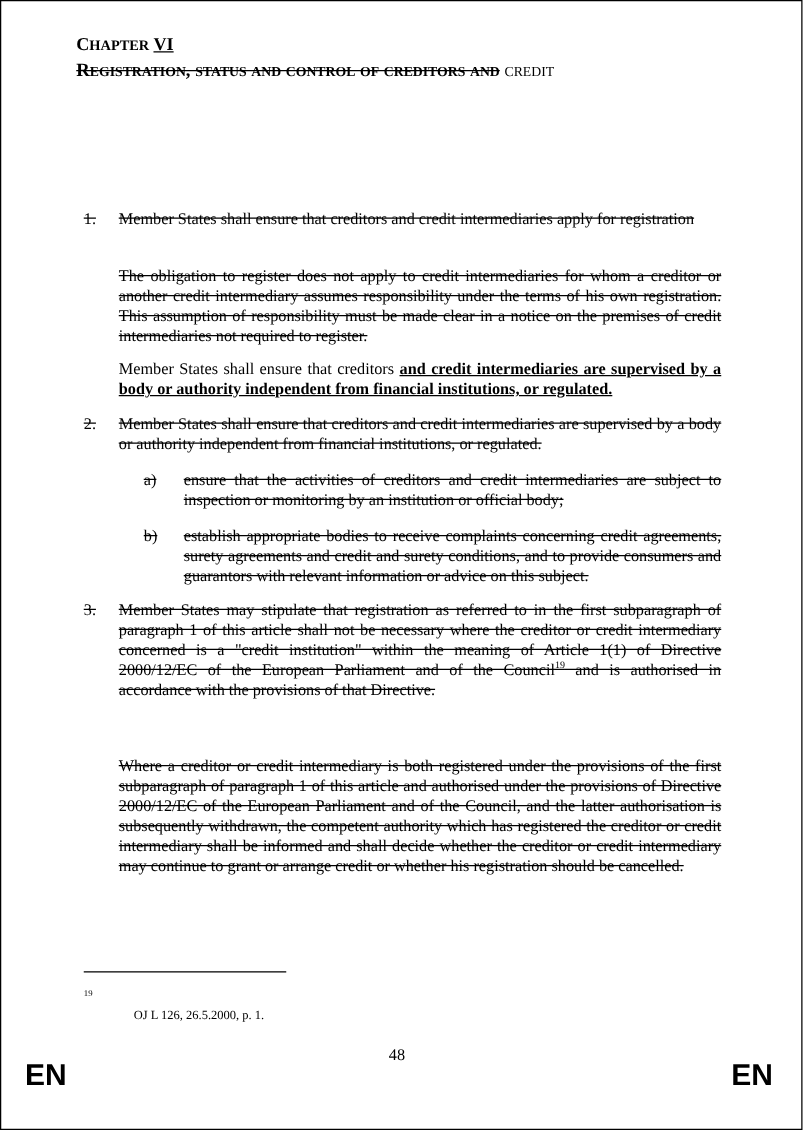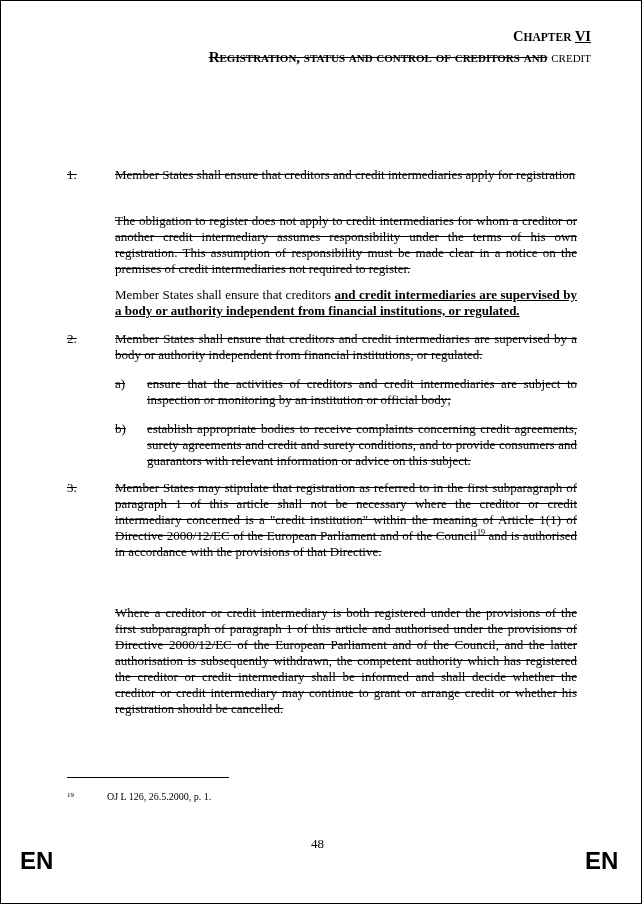--- a/index.html
+++ b/index.html
@@ -2,47 +2,47 @@
 <html><head>
   <meta charset="utf-8">
   <style>
     html, body { margin: 0; padding: 0; background: #ffffff; }
     body { width: 642px; height: 904px; position: relative; overflow: hidden; }
     .page {
       position: absolute; left: 0; top: 0; width: 640px; height: 902px;
       border: 1px solid #000; background: #fff;
       font-family: "Liberation Serif", serif; color: #000;
     }
-    .title-block { position: absolute; left: 60px; width: 530px; top: 26px; text-align: right; }
+    .title-block { position: absolute; left: 60px; width: 530px; top: 26px; text-align: left; }
     .chapter { font-size: 14.5px; font-weight: bold; line-height: 19px; }
     .chapter .sc { font-size: 11.5px; }
     .chapter .num { text-decoration: underline; }
     .chapter-title { font-size: 15px; font-weight: bold; line-height: 20px; font-variant: small-caps; }
     .chapter-title .del { text-decoration: line-through; }
     .chapter-title .plain { font-weight: normal; }
 
     .article { position: absolute; left: 60px; width: 530px; top: 121px; text-align: center; font-style: italic; font-size: 13.5px; line-height: 16px; }
     .del { text-decoration: line-through; }
     .ins { font-weight: bold; text-decoration: underline; }
 
     .body-text { font-size: 13px; line-height: 16px; text-align: justify; }
     .para { position: absolute; left: 66px; width: 510px; }
     .para .num { position: absolute; left: 0; top: 0; width: 48px; }
-    .para .txt { margin-left: 48px; }
+    .para .txt { margin-left: 28px; }
     .strike-line { text-decoration: line-through; }
     .num-struck { text-decoration: line-through; display: inline-block; width: 48px; }
 
     .sub { position: absolute; left: 114px; width: 462px; }
     .sub .lbl { position: absolute; left: 0; top: 0; width: 32px; text-decoration: line-through; }
     .sub .txt { margin-left: 32px; }
 
     .footnote-rule { position: absolute; left: 66px; top: 776px; width: 162px; height: 0; border-top: 1px solid #000; }
     .footnote { position: absolute; left: 66px; top: 790px; font-size: 10px; line-height: 12px; font-family: "Liberation Serif", serif; }
     .footnote .fn-num { position: absolute; left: 0; top: -2px; font-size: 7px; }
-    .footnote .fn-text { position: absolute; left: 40px; top: 0; white-space: nowrap; }
+    .footnote .fn-text { position: absolute; left: 40px; top: 16px; white-space: nowrap; }
 
     .en { position: absolute; top: 822px; font-family: "Liberation Sans", sans-serif; font-weight: bold; font-size: 24px; line-height: 28px; margin-top: 24px; }
     .en-left { left: 19px; }
     .en-right { left: 584px; }
     .page-num { position: absolute; left: 310px; top: 835px; font-size: 13px; font-family: "Liberation Serif", serif; text-align: center; }
     sup { font-size: 8px; line-height: 0; }
   </style>
 </head>
 <body>
 

